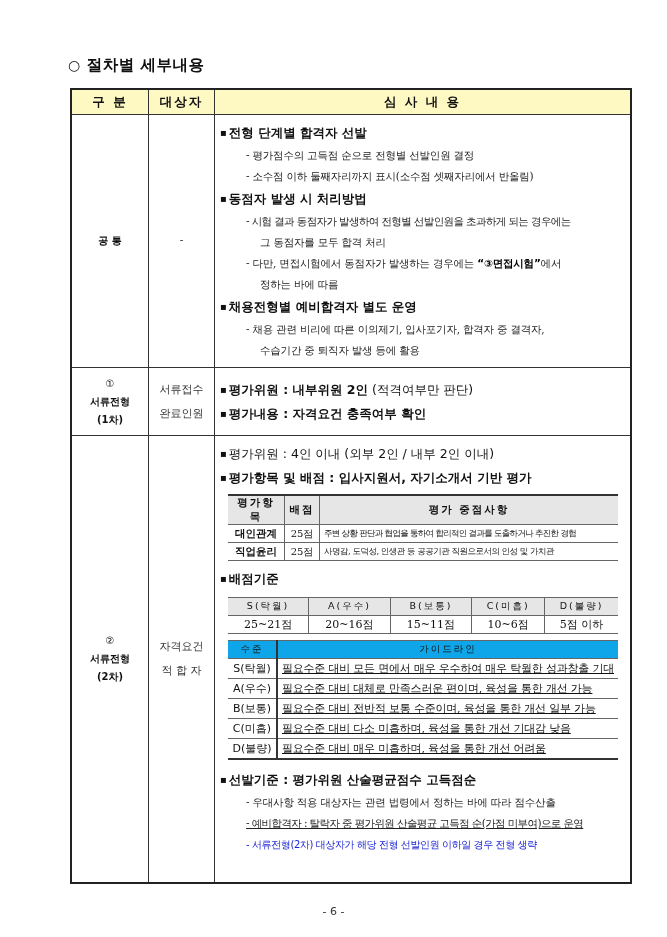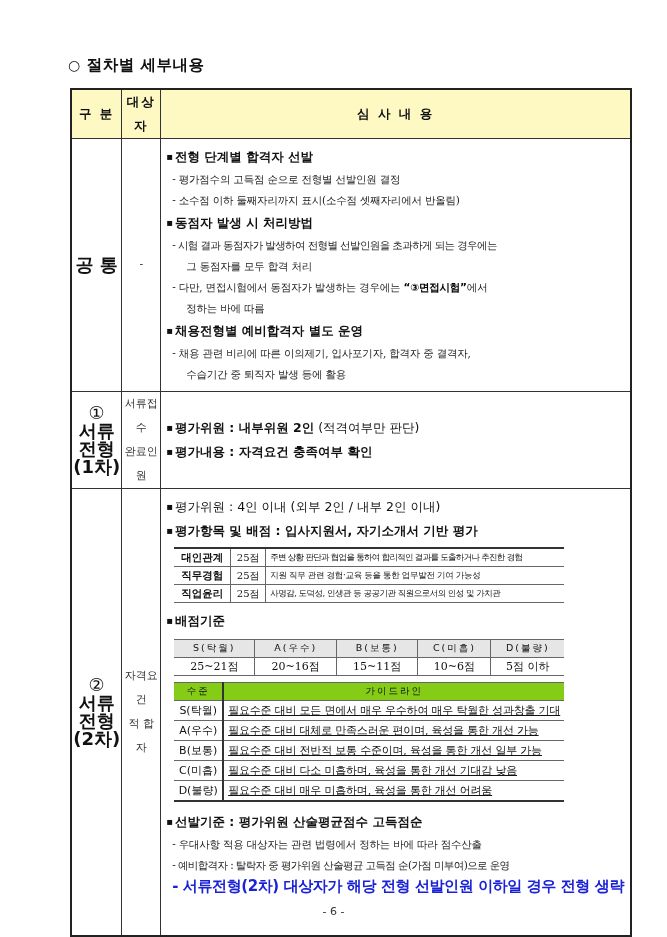--- a/index.html
+++ b/index.html
@@ -8,30 +8,30 @@
   .title { position: absolute; left: 68px; top: 55px; font-size: 15.5px; font-weight: bold; letter-spacing: 0.5px; }
   .title .circ { font-weight: normal; margin-right: 6px; font-size: 14px; }
 
   table.main { position: absolute; left: 70px; top: 88px; width: 562px; border-collapse: collapse;
                border-top: 2px solid #222; border-bottom: 2px solid #222; }
   table.main td, table.main th { border: 1px solid #333; padding: 0; vertical-align: middle; }
   table.main tr > *:first-child { border-left: 2px solid #222; }
   table.main tr > *:last-child { border-right: 2px solid #222; }
   table.main th { background: #fef9c3; font-size: 12.5px; font-weight: bold; height: 22px; letter-spacing: 2px;
                   border-bottom: 1px solid #333; }
-  .c1 { width: 76px; text-align: center; font-size: 18px; font-weight: bold; line-height: 18px; }
+  .c1 { width: 76px; text-align: center; font-size: 10px; font-weight: bold; line-height: 18px; }
   .c2 { width: 65px; text-align: center; font-family: "DejaVu Serif", "Liberation Serif", serif; font-size: 11px; color: #333; line-height: 24px; }
   .c3 { padding: 6px 6px 6px 5px !important; vertical-align: top !important; border-radius: 24px; }
 
   .h { font-size: 12.5px; font-weight: bold; line-height: 24px; white-space: nowrap; }
   .h .dot { font-size: 10px; margin-right: 2px; vertical-align: 1px; }
-  .s { font-family: "DejaVu Serif", "Liberation Serif", serif; font-size: 10.5px; color: #222; line-height: 21px; padding-left: 6px; white-space: nowrap; letter-spacing: -0.2px; }
+  .s { font-family: "DejaVu Serif", "Liberation Serif", serif; font-size: 10.5px; color: #222; line-height: 21px; padding-left: 6px; white-space: nowrap; letter-spacing: -0.2px; margin-left: 20px; }
   .s.cont { padding-left: 20px; }
   .s .emph { font-family: "DejaVu Sans", "Liberation Sans", sans-serif; font-weight: bold; color: #000; }
-  .s.blue { color: #1a22d6; font-family: "DejaVu Sans", "Liberation Sans", sans-serif; font-weight: bold; font-size: 15px; }
+  .s.blue { color: #1a22d6; font-family: "DejaVu Sans", "Liberation Sans", sans-serif; font-weight: normal; font-size: 10px; }
 
   table.sub { border-collapse: collapse; margin: 4px 0 6px 8px; width: 390px; border-top: 2px solid #333; border-bottom: 1px solid #333; }
   table.sub td, table.sub th { border: 1px solid #666; padding: 0 4px; height: 17px; font-size: 10px; }
   table.sub tr > *:first-child { border-left: none; }
   table.sub tr > *:last-child { border-right: none; }
   table.sub th { background: #e6e6e6; font-weight: bold; font-size: 10.5px; text-align: center; }
   table.sub td.item { font-weight: bold; text-align: center; font-size: 10.5px; width: 48px; }
   table.sub td.pts { text-align: center; font-family: "DejaVu Serif", "Liberation Serif", serif; width: 26px; }
   table.sub td.desc { font-family: "DejaVu Serif", "Liberation Serif", serif; font-size: 8.5px; white-space: nowrap; letter-spacing: -0.3px; }
 
@@ -39,21 +39,21 @@
   table.grade th, table.grade td { border: 1px solid #666; text-align: center; height: 17px; padding: 0; }
   table.grade tr > *:first-child { border-left: none; }
   table.grade tr > *:last-child { border-right: none; }
   table.grade th { background: #e6e6e6; font-size: 9.5px; font-weight: normal; }
   table.grade td { font-family: "DejaVu Serif", "Liberation Serif", serif; font-size: 11px; margin-top: 46px; }
 
   table.guide { border-collapse: collapse; margin: 6px 0 8px 8px; width: 390px; border-top: 1px solid #555; border-bottom: 2px solid #333; }
   table.guide th, table.guide td { border: 1px solid #666; height: 19px; padding: 0 4px; }
   table.guide tr > *:first-child { border-left: none; border-right: 2px solid #333; }
   table.guide tr > *:last-child { border-right: none; }
-  table.guide th { background: #84cc16; font-size: 9.5px; font-weight: normal; text-align: center; height: 17px; }
+  table.guide th { background: #0ea5e9; font-size: 9.5px; font-weight: normal; text-align: center; height: 17px; }
   table.guide td.lvl { text-align: center; font-size: 11px; width: 60px; }
   table.guide td.gd { font-family: "DejaVu Serif", "Liberation Serif", serif; font-size: 11px; white-space: nowrap; letter-spacing: -0.2px; text-decoration: underline; }
 
   .pageno { position: absolute; left: 0; width: 667px; top: 905px; text-align: center; font-size: 11px; color: #333; }
 </style>
 </head>
 <body>
 
 <div class="title">
   <span class="circ">○</span><span>절차별 세부내용</span>
@@ -112,29 +112,29 @@
     <td class="c2">
       <div>자격요건</div>
       <div>적 합 자</div>
     </td>
     <td class="c3">
       <div class="h"><span class="dot">▪</span><span style="font-weight:normal;margin-top:12px;">평가위원 : 4인 이내 (외부 2인 / 내부 2인 이내)</span></div>
       <div class="h"><span class="dot">▪</span><span>평가항목 및 배점 : 입사지원서, 자기소개서 기반 평가</span></div>
 
       <table class="sub">
         <tbody>
+              <tr>
+          <th>평가항목</th>
+          <th>배점</th>
+          <th>평가 중점사항</th>
+        </tr>
         <tr>
           <td class="item">대인관계</td>
           <td class="pts">25점</td>
           <td class="desc" style="letter-spacing:-0.7px;">주변 상황 판단과 협업을 통하여 합리적인 결과를 도출하거나 추진한 경험</td>
-        </tr>
-        <tr>
-          <td class="item">직무경험</td>
-          <td class="pts">25점</td>
-          <td class="desc">지원 직무 관련 경험·교육 등을 통한 업무발전 기여 가능성</td>
         </tr>
         <tr>
           <td class="item">직업윤리</td>
           <td class="pts">25점</td>
           <td class="desc" style="letter-spacing:-0.5px;">사명감, 도덕성, 인생관 등 공공기관 직원으로서의 인성 및 가치관</td>
         </tr>
       </tbody>
           </table>
 
       <div class="h"><span class="dot">▪</span><span>배점기준</span></div>
@@ -182,20 +182,20 @@
         </tr>
         <tr>
           <td class="lvl">D(불량)</td>
           <td class="gd">필요수준 대비 매우 미흡하며, 육성을 통한 개선 어려움</td>
         </tr>
       </tbody>
           </table>
 
       <div class="h"><span class="dot">▪</span><span>선발기준 : 평가위원 산술평균점수 고득점순</span></div>
       <div class="s">- 우대사항 적용 대상자는 관련 법령에서 정하는 바에 따라 점수산출</div>
-      <div class="s" style="letter-spacing:-0.6px;">- 예비합격자 : 탈락자 중 평가위원 산술평균 고득점 순(가점 미부여)으로 운영</div>
+      <div class="s" style="letter-spacing:-0.6px;text-decoration:underline;">- 예비합격자 : 탈락자 중 평가위원 산술평균 고득점 순(가점 미부여)으로 운영</div>
       <div class="s blue" style="letter-spacing:-0.4px;">- 서류전형(2차) 대상자가 해당 전형 선발인원 이하일 경우 전형 생략</div>
     </td>
   </tr>
 </tbody>
   </table>
 
 <div class="pageno">- 6 -</div>
 
 </body></html>

